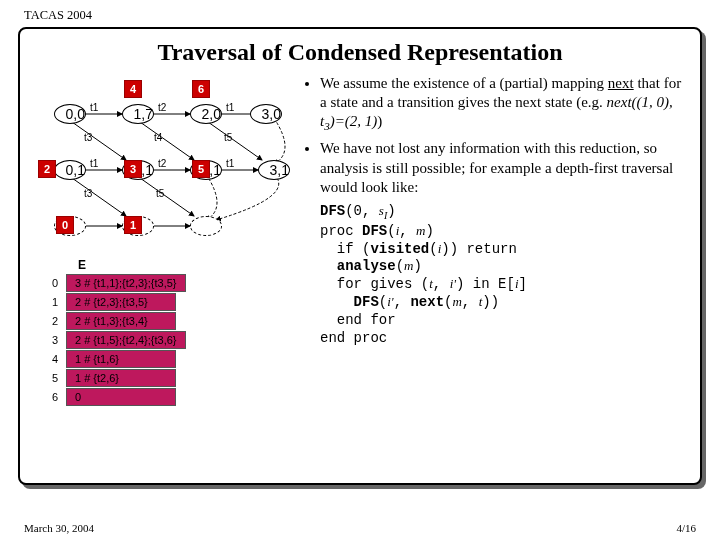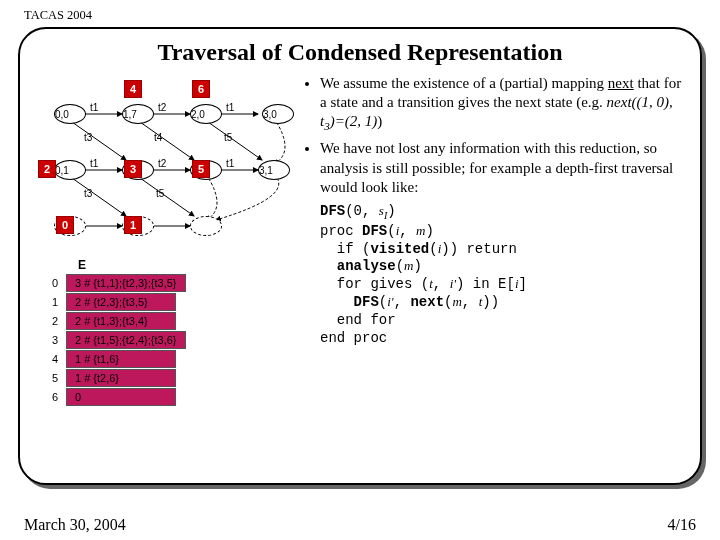--- a/index.html
+++ b/index.html
@@ -8,57 +8,57 @@
     font-family: Georgia, 'Times New Roman', serif;
     background: #fff; color: #000;
     position: relative;
   }
   .header {
     display: flex; justify-content: space-between;
     padding: 8px 24px 2px; font-size: 12.5px;
   }
   .card {
     margin: 2px 18px 0; border: 2px solid #000;
-    border-radius: 28px; padding: 10px 18px 12px;
+    border-radius: 8px; padding: 10px 18px 12px;
     height: 458px; box-shadow: 4px 4px 0 rgba(0,0,0,0.6);
     background: #fff; position: relative; overflow: hidden;
   }
   .title { text-align: center; font-size: 24px; font-weight: bold; margin: 0 0 8px; }
   .content { display: flex; gap: 6px; }
   .left { width: 258px; }
   .right { flex: 1; font-size: 15px; line-height: 1.28; }
   .bullets { list-style: disc; padding-left: 18px; margin-bottom: 6px; }
   .bullets li { margin-bottom: 6px; }
   .ul { text-decoration: underline; }
   .sub { font-size: 11px; vertical-align: sub; }
   .codeblk { font-family: "Courier New", monospace; font-size: 14px; line-height: 1.28; white-space: pre; margin-left: 18px; }
   .codeblk .it { font-style: italic; font-family: Georgia, serif; font-size: 13px; }
   .codeblk .subI { font-style: italic; font-family: Georgia, serif; font-size: 10px; vertical-align: sub; }
   .graph { position: relative; width: 252px; height: 170px; margin-top: 4px; }
   .gnode {
     position: absolute; width: 32px; height: 20px; border-radius: 50%;
     border: 1px solid #000; background: #fff;
-    font-size: 10px; font-family: Arial, sans-serif;
-    display: flex; align-items: center; justify-content: flex-start;
+    font-size: 14px; font-family: Arial, sans-serif;
+    display: flex; align-items: center; justify-content: flex-end;
   }
   .lbl { position: absolute; font-size: 10px; font-family: Arial, sans-serif; }
   .rbadge {
     position: absolute; width: 18px; height: 18px; background: #c00; color: #fff;
     font-size: 11px; font-weight: bold; font-family: Arial, sans-serif;
     display: flex; align-items: center; justify-content: center; border: 1px solid #900;
   }
   .etable { margin-top: 10px; }
   .etable .eh { font-size: 12px; font-weight: bold; margin-left: 40px; margin-bottom: 2px; font-family: Arial, sans-serif; }
   .erow { display: flex; align-items: center; font-size: 11px; font-family: Arial, sans-serif; margin-bottom: 1px; }
   .erow .ei { width: 28px; text-align: right; padding-right: 8px; }
   .erow .ev { border: 1px solid #555; padding: 2px 8px; min-width: 110px; background: #be185d; }
   .footer {
     position: absolute; bottom: 6px; left: 0; right: 0;
     display: flex; justify-content: space-between;
-    padding: 0 24px; font-size: 16px; font-family: Liberation Serif, serif;
+    padding: 0 24px; font-size: 11px; font-family: Liberation Serif, serif;
   }
   .arrow { stroke: #000; stroke-width: 1; fill: none; }
   .ahead { fill: #000; }
   .darrow { stroke: #000; stroke-width: 1; fill: none; stroke-dasharray: 3 2; }
 </style>
 </head>
 <body>
 
 <div class="header">
   <span>TACAS 2004</span>
@@ -95,21 +95,21 @@
         </svg>
         <div class="gnode" style="left:16px;top:26px">
             <span>0,0</span>
           </div>
         <div class="gnode" style="left:84px;top:26px">
             <span>1,7</span>
           </div>
         <div class="gnode" style="left:152px;top:26px">
             <span>2,0</span>
           </div>
-        <div class="gnode" style="left:224px;top:26px">
+        <div class="gnode" style="left:212px;top:26px">
             <span>3,0</span>
           </div>
         <div class="gnode" style="left:16px;top:82px">
             <span>0,1</span>
           </div>
         <div class="gnode" style="left:84px;top:82px">
             <span>1,1</span>
           </div>
         <div class="gnode" style="left:152px;top:82px">
             <span>2,1</span>

